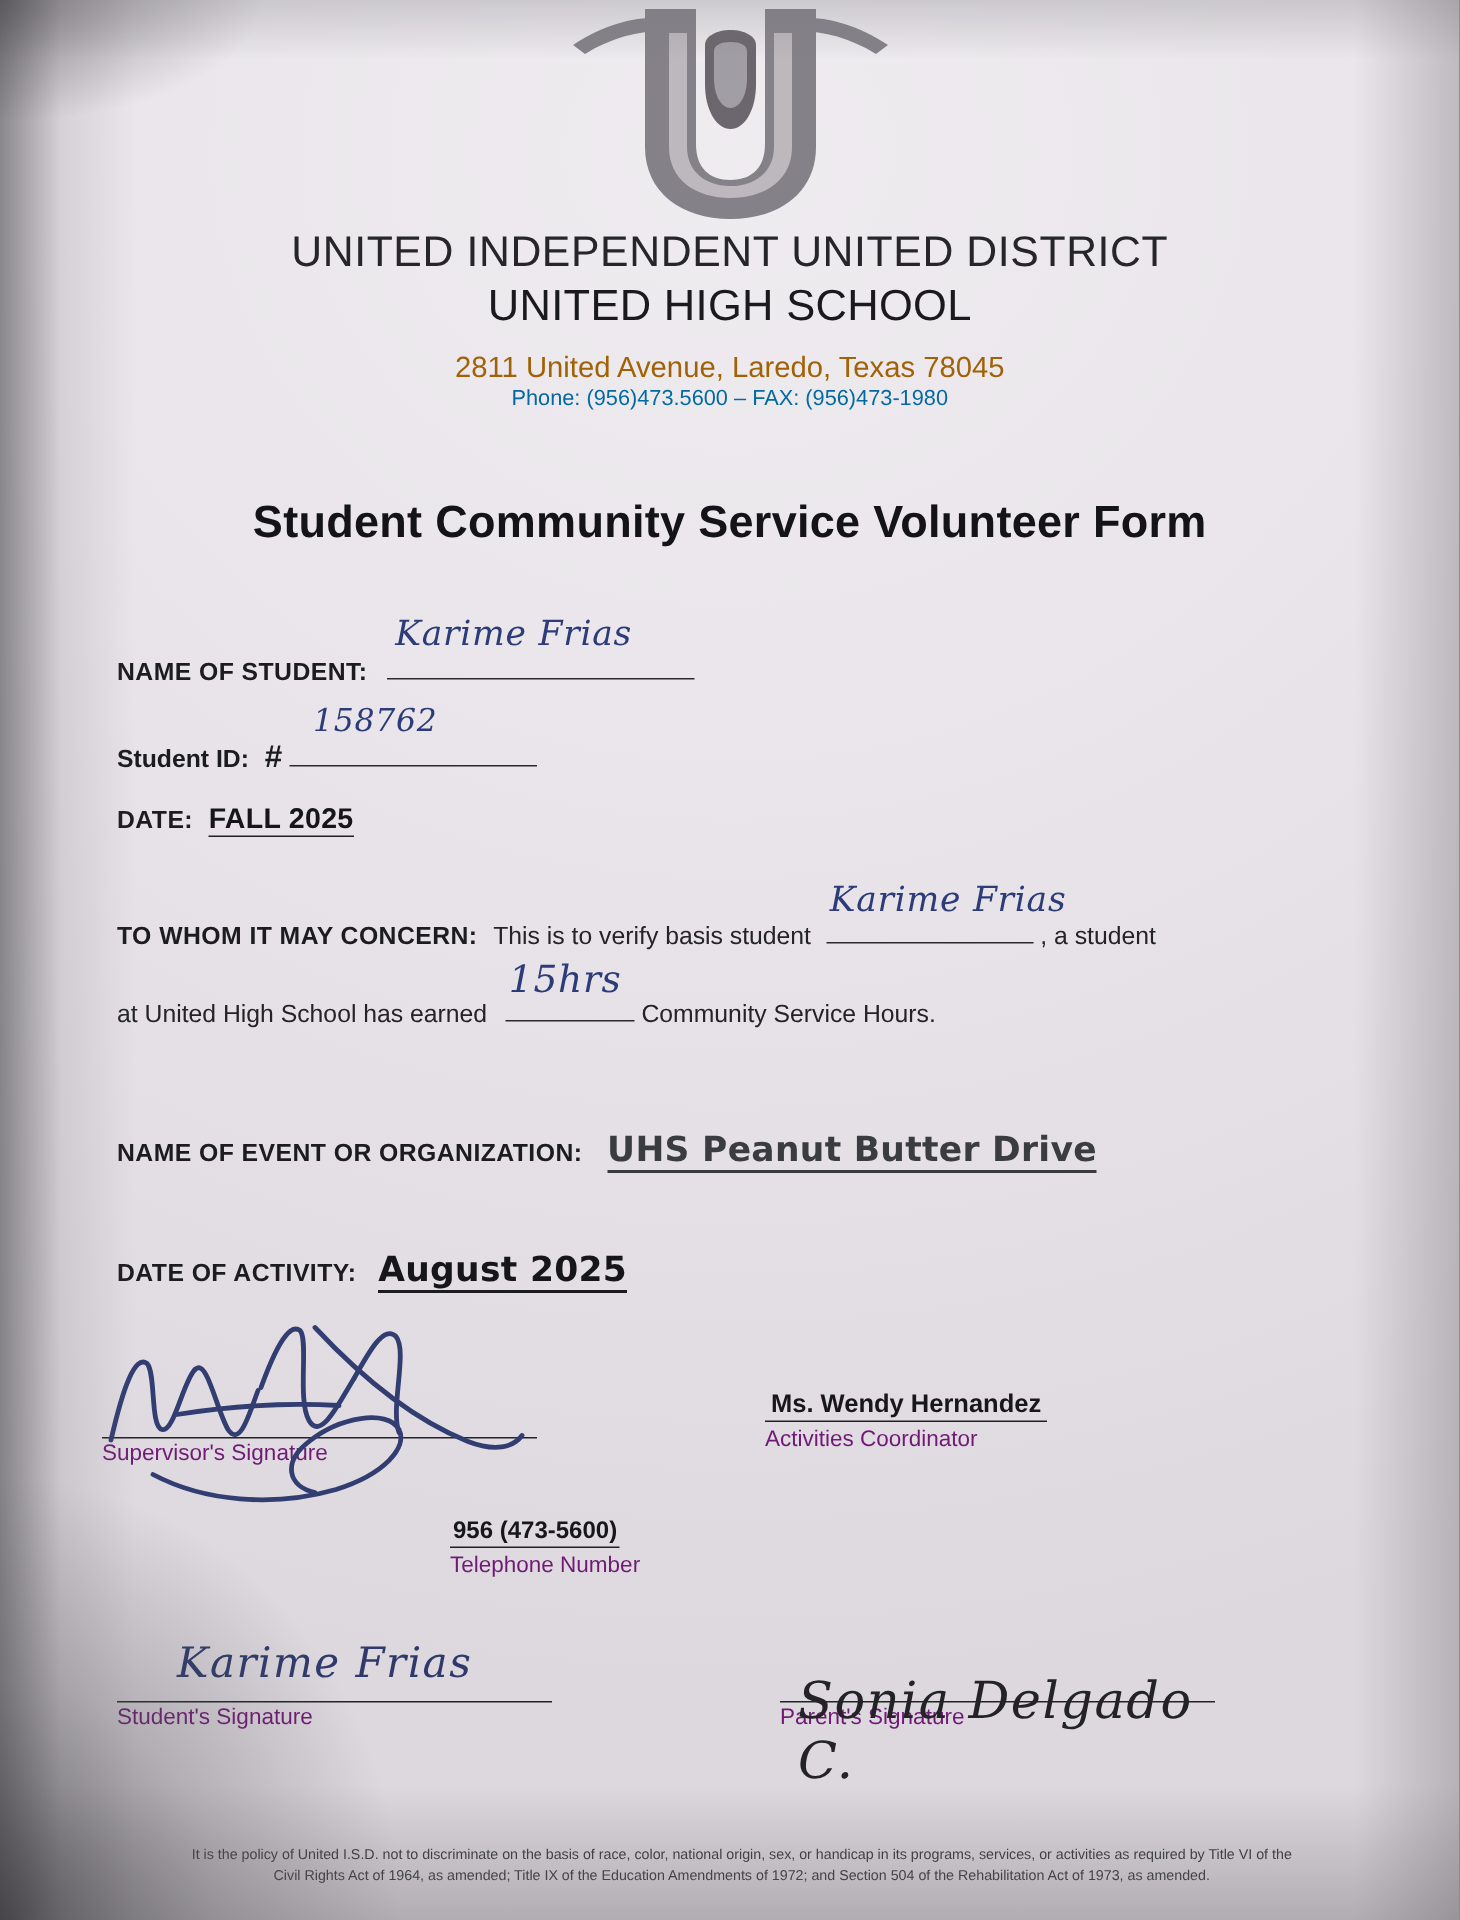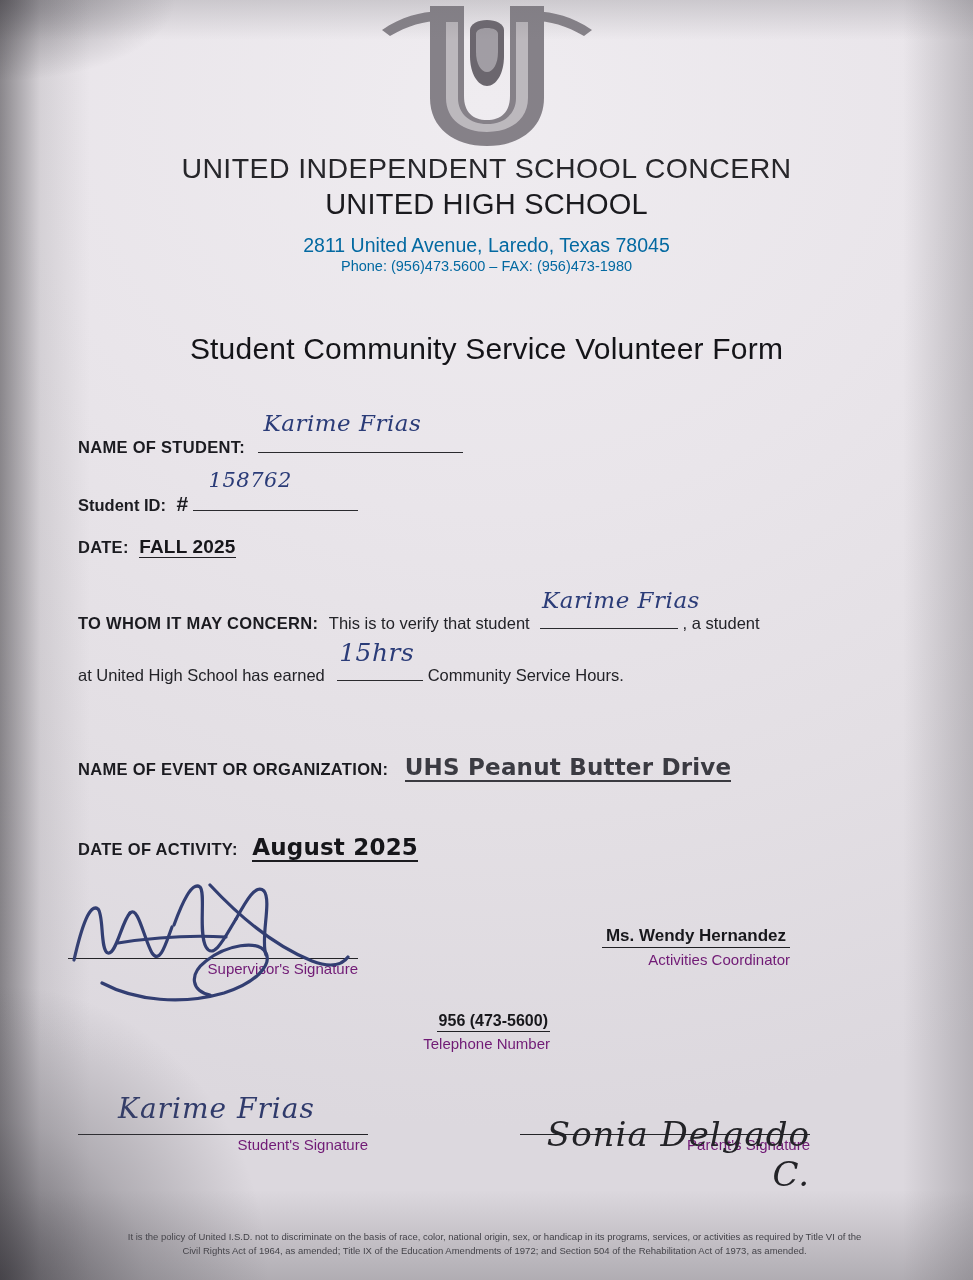--- a/index.html
+++ b/index.html
@@ -91,35 +91,35 @@
   .school {
     top: 188px;
     font-size: 29px;
     font-weight: normal;
     letter-spacing: 0.2px;
     color: #1a1a1e;
   }
   .addr {
     top: 234px;
     font-size: 19.5px;
-    color: #0369a1;
+    color: #a16207;
   }
   .phone {
     top: 258px;
     font-size: 14.5px;
     color: #0369a1;
   }
 
   .form-title {
     position: absolute;
     left: 0; right: 0;
     top: 332px;
     text-align: center;
     font-size: 30px;
-    font-weight: normal;
+    font-weight: bold;
     letter-spacing: 0.2px;
     color: #141418;
   }
 
   
   .row {
     position: absolute;
     white-space: nowrap;
   }
   .lbl {
@@ -171,21 +171,21 @@
     letter-spacing: 0.2px;
   }
   .marker-dark {
     color: #16161a;
     border-bottom: 2px solid #1c1c20;
   }
 
   
   .sig-block {
     position: absolute;
-    text-align: right;
+    text-align: left;
   }
   .sig-line {
     border-top: 1.5px solid #232327;
   }
   .sig-caption {
     font-size: 15px;
     color: #701a75;
     padding-top: 1px;
   }
   .sig-name {
@@ -253,21 +253,21 @@
 
         <path d="M74 22 L74 98 C74 120 92 132 115 132 C138 132 156 120 156 98 L156 22 L144 22 L144 98 C144 114 132 124 115 124 C98 124 86 114 86 98 L86 22 Z" fill="#e9e5ea" opacity="0.55"></path>
 
         <g fill="#4f4a52">
           <path d="M98 30 C98 24 106 20 115 20 C124 20 132 24 132 30 L132 56 C132 74 124 86 115 86 C106 86 98 74 98 56 Z"></path>
           <path d="M104 34 C104 30 109 28 115 28 C121 28 126 30 126 34 L126 52 C126 64 121 72 115 72 C109 72 104 64 104 52 Z" fill="#e3dfe4" opacity="0.45"></path>
         </g>
       </svg>
     </div>
 
-    <div class="hdr district">UNITED INDEPENDENT SCHOOL CONCERN</div>
+    <div class="hdr district">UNITED INDEPENDENT UNITED DISTRICT</div>
     <div class="hdr school">UNITED HIGH SCHOOL</div>
     <div class="hdr addr">2811 United Avenue, Laredo, Texas 78045</div>
     <div class="hdr phone">Phone: (956)473.5600 – FAX: (956)473-1980</div>
 
     <div class="form-title">Student Community Service Volunteer Form</div>
 
     <div class="row" style="left:78px; top:430px;">
       <span class="lbl">NAME OF STUDENT:</span>
       <span class="ul" style="width:205px; margin-left:8px; position:relative; height:22px;">
         <span class="hand" style="position:absolute; left:6px; top:-20px;">Karime Frias</span>
@@ -282,21 +282,21 @@
       </span>
     </div>
 
     <div class="row" style="left:78px; top:536px;">
       <span class="lbl">DATE:</span>
       <span class="under-bold" style="margin-left:6px;">FALL 2025</span>
     </div>
 
     <div class="row" style="left:78px; top:608px;">
       <span class="lbl">TO WHOM IT MAY CONCERN:</span>
-      <span class="plain" style="margin-left:6px;">This is to verify that student</span>
+      <span class="plain" style="margin-left:6px;">This is to verify basis student</span>
       <span class="ul" style="width:138px; margin-left:6px; position:relative; height:20px;">
         <span class="hand" style="position:absolute; left:2px; top:-21px;">Karime Frias</span>
       </span>
       <span class="plain">, a student</span>
     </div>
 
     <div class="row" style="left:78px; top:660px;">
       <span class="plain">at United High School has earned</span>
       <span class="ul" style="width:86px; margin-left:8px; position:relative; height:20px;">
         <span class="hand" style="position:absolute; left:2px; top:-22px; font-size:25px;text-align:right;">15hrs</span>

